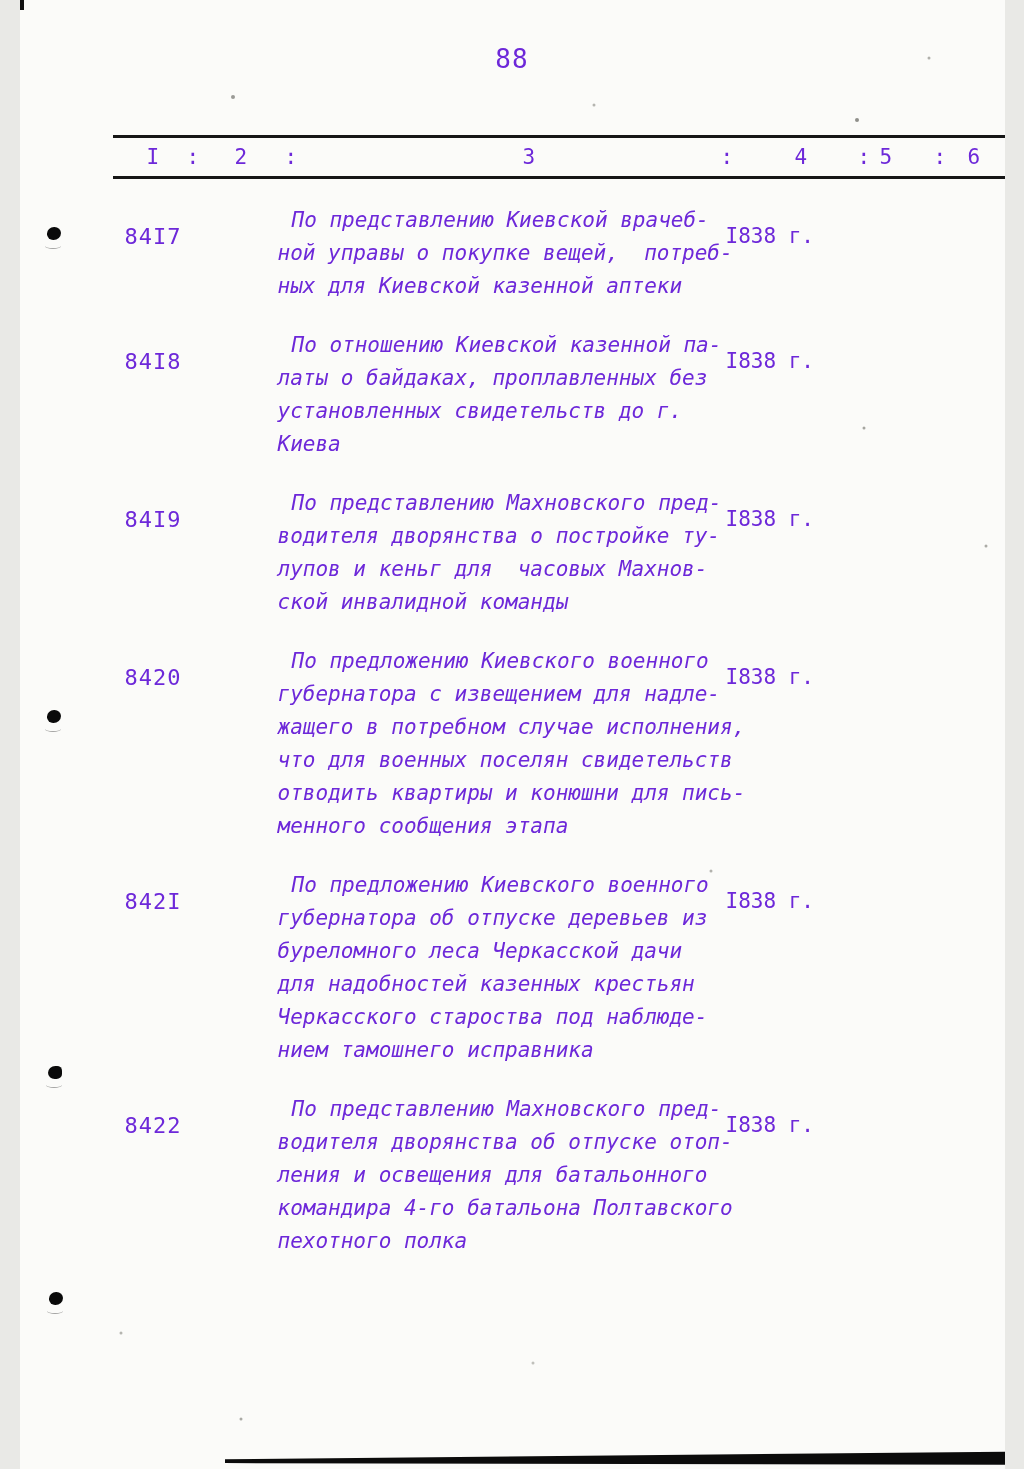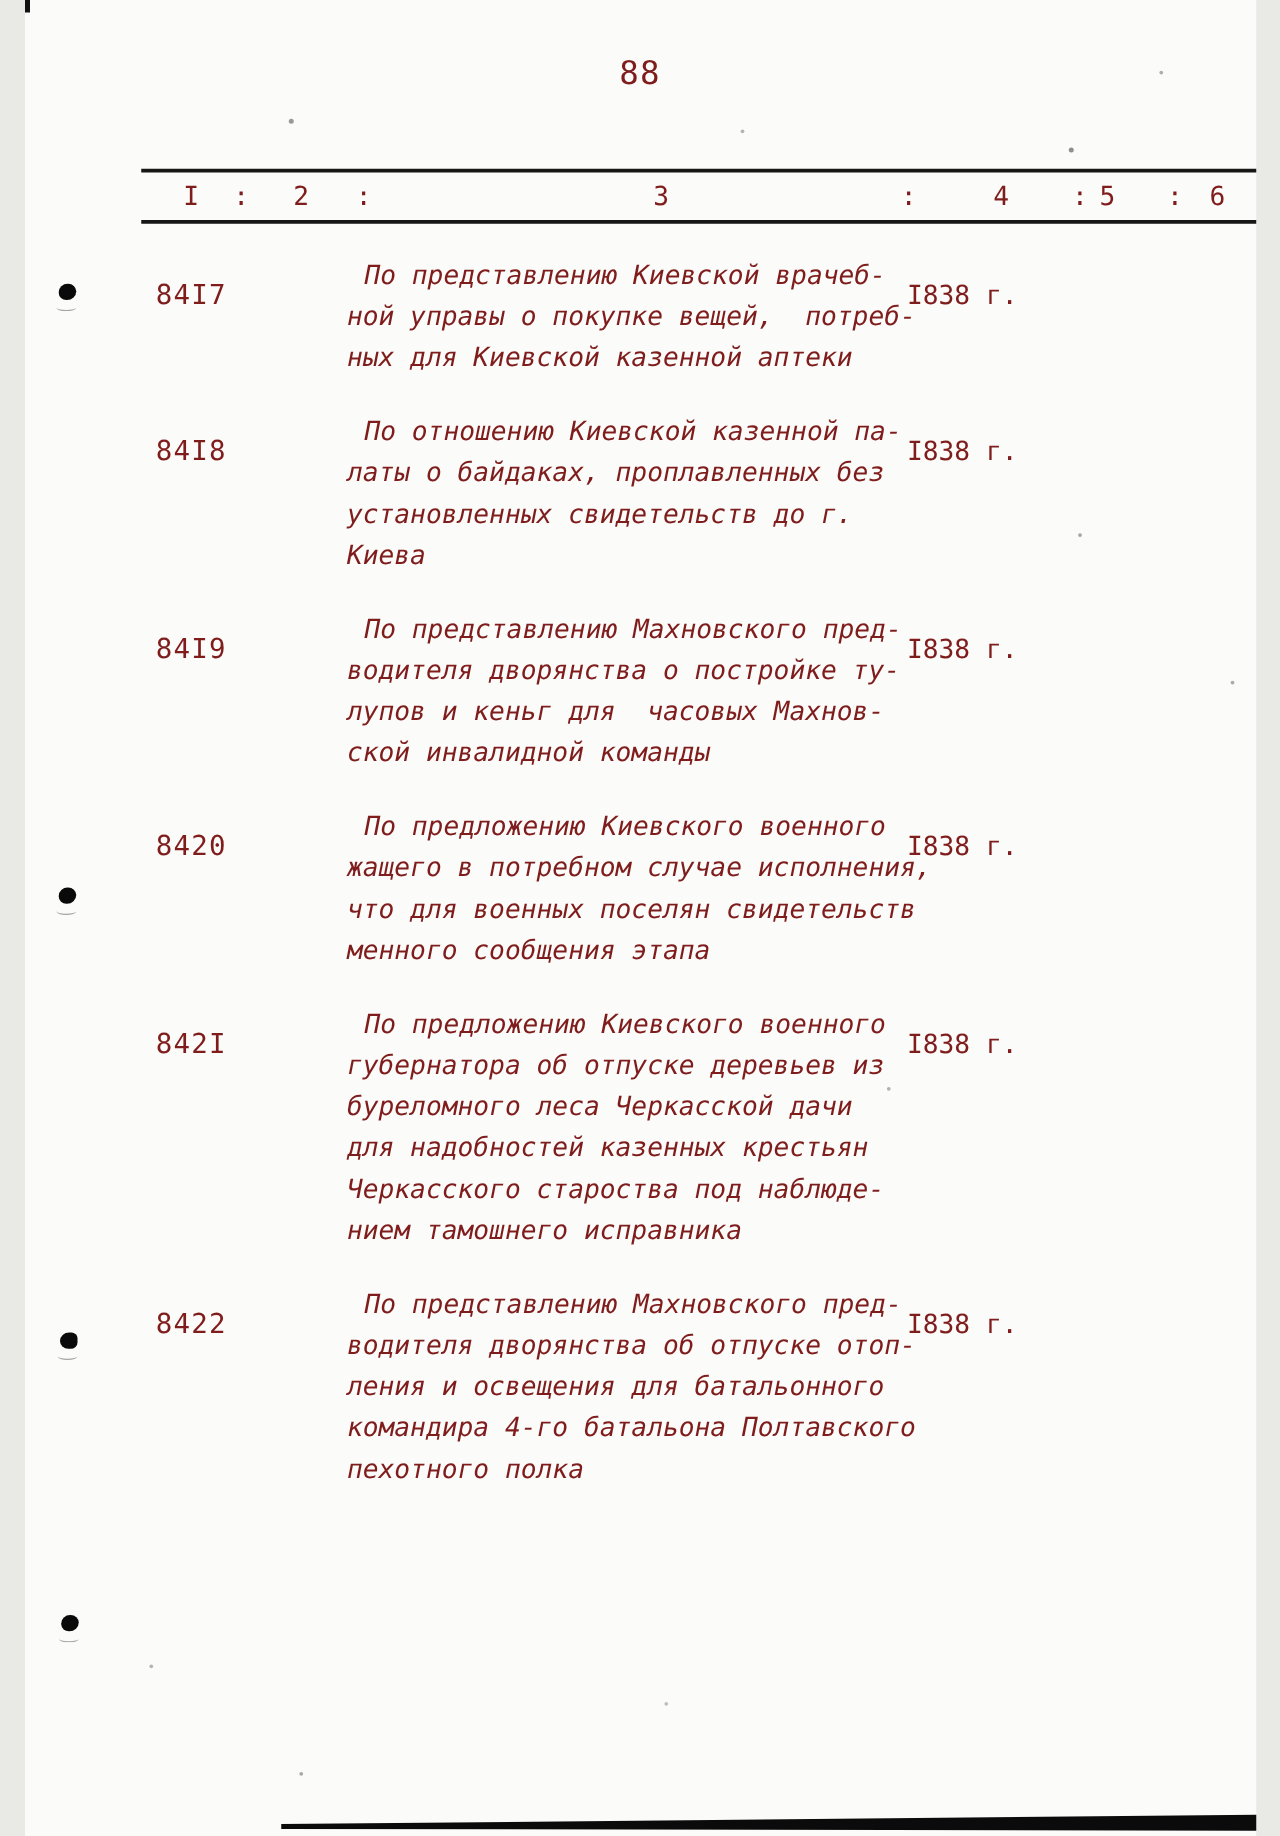--- a/index.html
+++ b/index.html
@@ -8,21 +8,21 @@
     background: #e9e9e6;
   }
   .page {
     position: relative;
     width: 985px;
     height: 1469px;
     margin: 0 auto;
     background: #fbfbf9;
     overflow: hidden;
     font-family: "DejaVu Sans Mono", "Liberation Mono", monospace;
-    color: #7f1d1d;
+    color: #6d28d9;
   }
   .page-number {
     position: absolute;
     top: 44px;
     left: 0;
     width: 100%;
     text-align: center;
     font-size: 26px;
     letter-spacing: 1px;
   }
@@ -197,22 +197,24 @@
           <div class="line">лупов и кеньг для  часовых Махнов-</div>
           <div class="line">ской инвалидной команды</div>
         </div>
     <div class="entry-year">I838 г.</div>
   </div>
 
   <div class="entry">
     <div class="entry-number">8420</div>
     <div class="entry-text">
           <div class="line">По предложению Киевского военного</div>
+          <div class="line">губернатора с извещением для надле-</div>
           <div class="line">жащего в потребном случае исполнения,</div>
           <div class="line">что для военных поселян свидетельств</div>
+          <div class="line">отводить квартиры и конюшни для пись-</div>
           <div class="line">менного сообщения этапа</div>
         </div>
     <div class="entry-year">I838 г.</div>
   </div>
 
   <div class="entry">
     <div class="entry-number">842I</div>
     <div class="entry-text">
           <div class="line">По предложению Киевского военного</div>
           <div class="line">губернатора об отпуске деревьев из</div>

